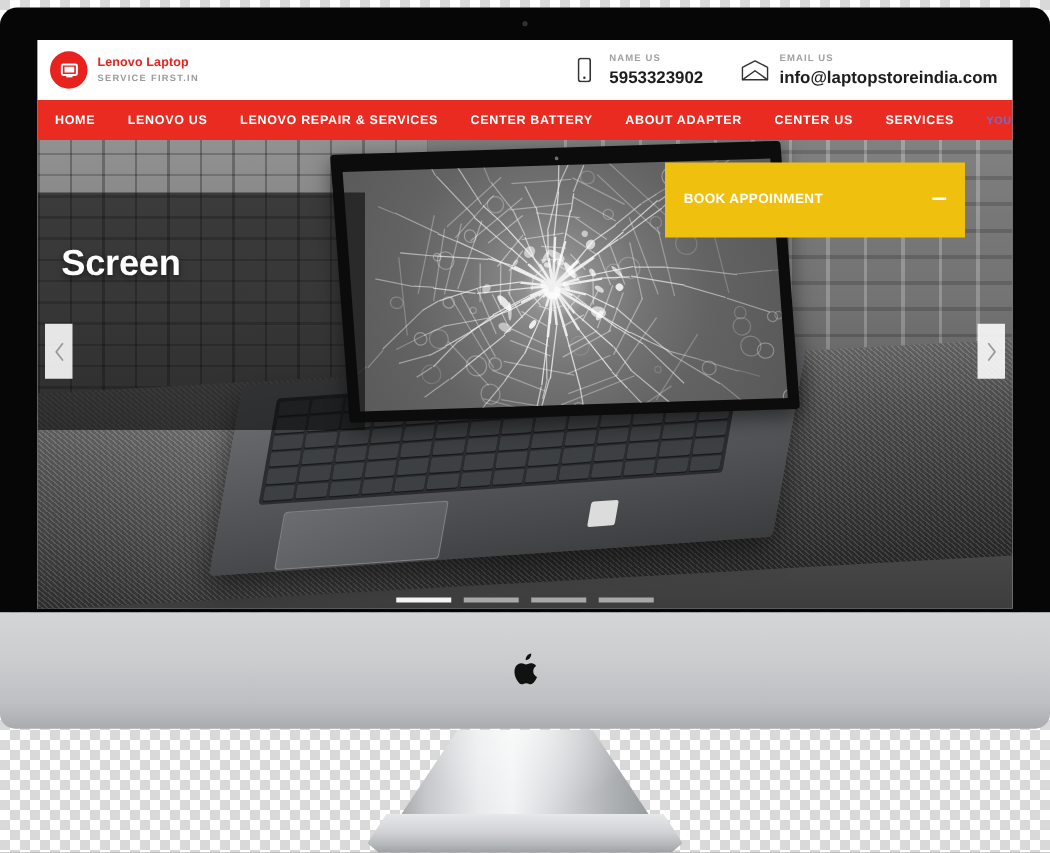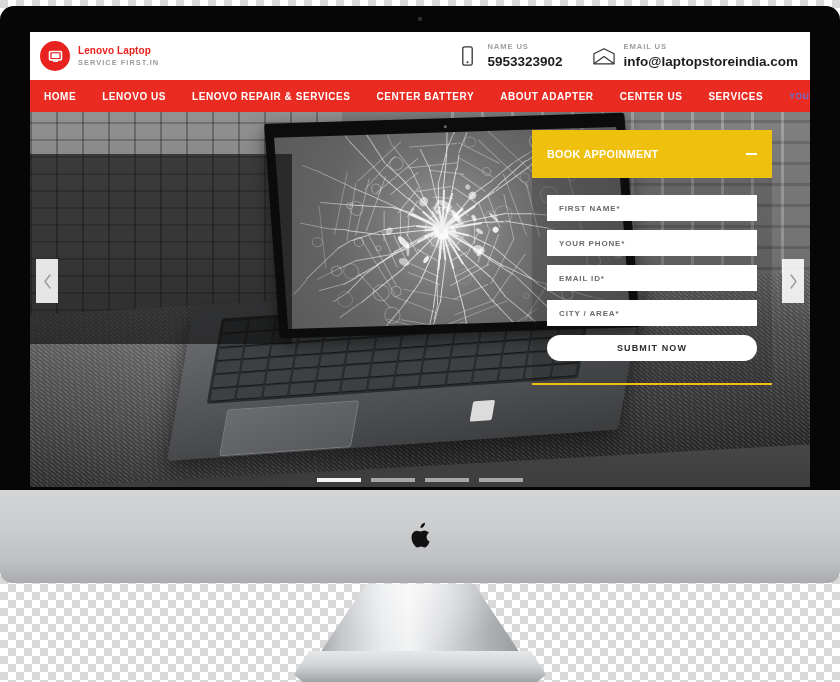--- a/index.html
+++ b/index.html
@@ -215,21 +215,21 @@
     display:block;width:44px;height:4px;background:rgba(255,255,255,.55);cursor:pointer;
   }
   .hero-dots i.active{background:rgba(255,255,255,.95);}
 
   
   .booking{
     position:absolute;right:38px;top:18px;width:240px;
     border-bottom:2px solid #efc00e;
   }
   .booking-head{
-    background:#efc00e;height:48px;
+    background:#efc00e;height:58px;
     display:flex;align-items:center;justify-content:space-between;
     padding:0 15px;box-sizing:border-box;text-align:center;
   }
   .booking-head-title{
     color:#ffffff;font-size:10.8px;font-weight:bold;letter-spacing:.3px;
   }
   .booking-minus{
     width:11px;height:2.6px;background:#ffffff;cursor:pointer;
   }
   .booking-body{
@@ -718,20 +718,21 @@
                   <div class="ring" style="width: 7.73502px; height: 7.73502px; left: 71.8014px; top: 101.785px; opacity: 0.67;"></div>
                   <div class="ring" style="width: 3.71256px; height: 3.71256px; left: 236.912px; top: 162.908px; opacity: 0.3;"></div>
                   <div class="ring" style="width: 11.3276px; height: 11.3276px; left: 320.414px; top: 147.009px; opacity: 0.6;"></div>
                 </div>
             </div>
           </div>
         </div>
 
         <div class="hero-scrim"></div>
         <div class="hero-title">
+          <div>Screen</div>
         </div>
 
         <div class="hero-arrow left">
           <svg width="9" height="15" viewBox="0 0 9 15">
             <path d="M7 1 L2 7.5 L7 14" fill="none" stroke="#9a9a9a" stroke-width="1.4" stroke-linecap="round" stroke-linejoin="round"></path>
           </svg>
         </div>
         <div class="hero-arrow right">
           <svg width="9" height="15" viewBox="0 0 9 15">
             <path d="M2 1 L7 7.5 L2 14" fill="none" stroke="#9a9a9a" stroke-width="1.4" stroke-linecap="round" stroke-linejoin="round"></path>
@@ -743,37 +744,20 @@
             <i></i>
             <i></i>
             <i></i>
           </div>
 
         <div class="booking">
           <div class="booking-head">
             <div class="booking-head-title">BOOK APPOINMENT</div>
             <div class="booking-minus"></div>
           </div>
-          <div class="booking-body">
-            <div class="booking-field">
-              <span>FIRST NAME*</span>
-            </div>
-            <div class="booking-field">
-              <span>YOUR PHONE*</span>
-            </div>
-            <div class="booking-field">
-              <span>EMAIL ID*</span>
-            </div>
-            <div class="booking-field">
-              <span>CITY / AREA*</span>
-            </div>
-            <button class="booking-submit">
-              <span>SUBMIT NOW</span>
-            </button>
-          </div>
         </div>
 
       </div>
     </div>
   </div>
 
   <div id="chin">
     <svg id="apple-logo" viewBox="0 0 26 31">
       <path d="M13.6 6.6c1.1 0 2.5-.8 3.3-1.8.7-.9 1.2-2.2 1.1-3.5-1.1.05-2.5.75-3.3 1.7-.75.85-1.3 2.15-1.1 3.6z" fill="#111"></path>
       <path d="M17.9 9.1c-1.8-.1-3.3 1-4.2 1-0.9 0-2.2-.95-3.6-.93-1.9.03-3.6 1.1-4.6 2.8-1.95 3.4-.5 8.4 1.4 11.15.93 1.35 2.04 2.86 3.5 2.81 1.4-.06 1.93-.9 3.62-.9 1.7 0 2.17.9 3.65.87 1.51-.03 2.46-1.37 3.38-2.73 1.07-1.56 1.5-3.07 1.53-3.15-.03-.03-2.94-1.13-2.97-4.48-.03-2.8 2.29-4.14 2.4-4.21-1.31-1.94-3.35-2.15-4.07-2.2z" fill="#111"></path>

